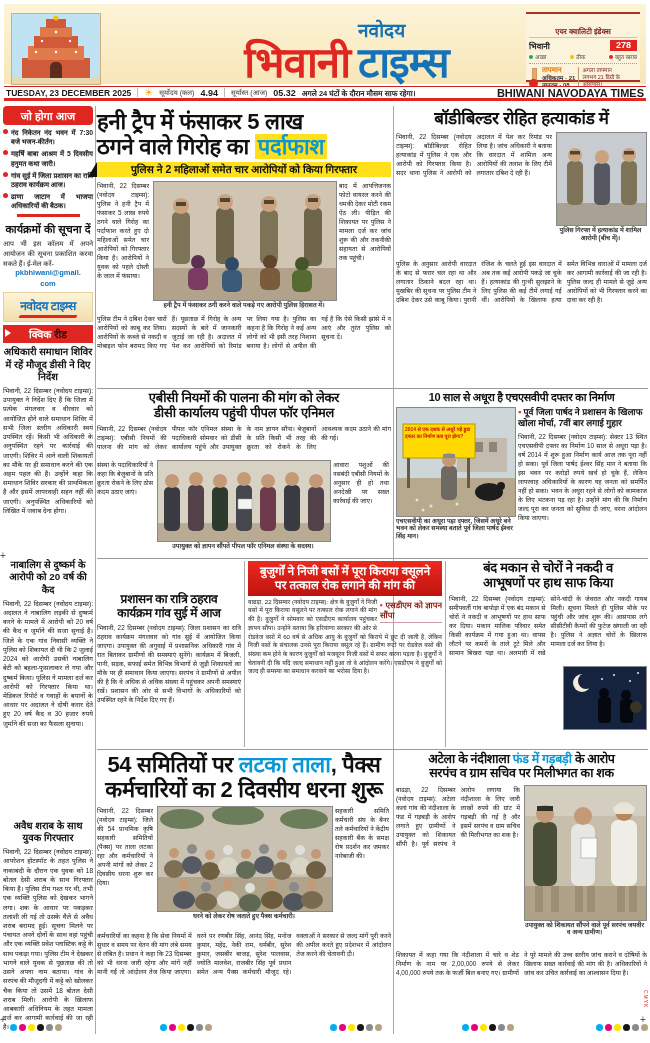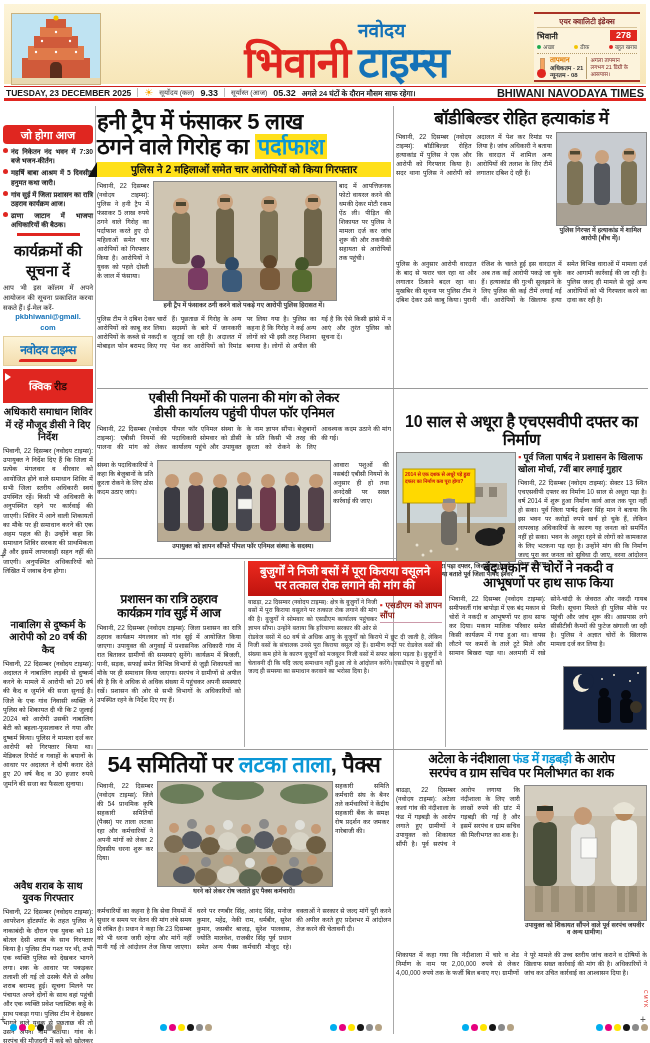--- a/index.html
+++ b/index.html
@@ -7,21 +7,21 @@
         font-family:"Liberation Sans","DejaVu Sans",sans-serif;overflow:hidden;color:#1a1a1a;}
   .abs{position:absolute;}
   
   .hdr{left:4px;top:4px;width:642px;height:80px;background:linear-gradient(#fdf4d8,#f7e6b8);}
   .temple{left:7px;top:9px;width:88px;height:70px;border:1px solid #c9b27f;background:#bfe3f2;}
   .masthead{left:160px;top:6px;width:365px;height:74px;display:flex;align-items:flex-end;justify-content:center;gap:8px;}
   .mh-red{font-size:42px;font-weight:800;color:#e02620;line-height:1;letter-spacing:-1px;}
   .mh-col{display:flex;flex-direction:column;align-items:flex-start;line-height:1;}
   .mh-pre{font-size:19px;font-weight:800;color:#1472b8;margin-bottom:2px;}
   .mh-blue{font-size:42px;font-weight:800;color:#1472b8;letter-spacing:-1px;}
-  .aqi{right:6px;top:8px;width:106px;height:70px;background:#fcf3dc;border-top:2px solid #a93226;border-bottom:2px solid #a93226;padding:2px 3px;box-sizing:border-box;font-size:6px;}
+  .aqi{right:6px;top:8px;width:114px;height:70px;background:#fcf3dc;border-top:2px solid #a93226;border-bottom:2px solid #a93226;padding:12px 3px;box-sizing:border-box;font-size:6px;}
   .aqi-title{text-align:center;font-weight:700;color:#7a1f1f;font-size:7.5px;border-bottom:1px solid #d8c49a;padding-bottom:1px;}
   .aqi-row{display:flex;align-items:center;justify-content:space-between;margin-top:2px;}
   .aqi-city{font-weight:700;font-size:8px;color:#222;}
   .aqi-badge{background:#e02620;color:#fff;font-weight:700;font-size:9px;padding:0 6px;line-height:11px;}
   .aqi-legend{display:flex;justify-content:space-between;margin-top:2px;border-bottom:1px dotted #b59d6e;padding-bottom:2px;}
   .leg{display:flex;align-items:center;gap:2px;font-size:5.5px;color:#444;}
   .dot{width:4px;height:4px;border-radius:50%;display:inline-block;}
   .dot-g{background:#1daa4f;} .dot-y{background:#f2c500;} .dot-r{background:#e02620;}
   .temp-row{display:flex;gap:3px;margin-top:2px;align-items:center;}
   .thermo{width:10px;height:20px;position:relative;flex:none;}
@@ -38,31 +38,31 @@
   .sun{color:#f7a600;font-size:10px;line-height:1;}
   .db-lbl{font-size:7px;color:#333;}
   .db-val{font-weight:700;font-size:9px;}
   .db-weather{font-size:7.5px;font-weight:600;color:#222;}
   .db-brand{margin-left:auto;font-weight:700;font-size:11px;}
   
   .vrule{background:#a8a8a8;width:1px;}
   .hrule{background:#9a9a9a;height:1px;}
   
   .side{left:3px;top:106px;width:90px;display:flex;flex-direction:column;gap:3px;}
-  .today-hdr{background:#e02620;color:#fff;font-weight:800;font-size:11px;text-align:center;border-radius:4px;padding:2px 0;margin-top:19px;}
+  .today-hdr{background:#e02620;color:#fff;font-weight:800;font-size:11px;text-align:center;border-radius:4px;padding:2px 0;}
   .today-item{display:flex;gap:3px;font-size:6.8px;font-weight:600;color:#222;line-height:1.35;text-align:justify;}
   .today-item .b{width:5px;height:5px;border-radius:50%;background:#e02620;flex:none;margin-top:1px;}
   .today-ul{height:3px;background:#e02620;width:70%;margin:1px auto;}
-  .notice-t{font-weight:800;font-size:15px;text-align:center;color:#111;}
+  .notice-t{font-weight:800;font-size:11px;text-align:center;color:#111;}
   .notice-b{font-size:6.9px;text-align:justify;color:#222;line-height:1.4;}
   .mail{color:#1472b8;font-weight:700;display:block;text-align:center;font-size:7.5px;cursor:pointer;}
   .sbrand{background:linear-gradient(#fdf4d8,#f3ddae);text-align:center;padding:3px 8px;border:1px solid #e4cf9d;}
   .sbrand .a{color:#1472b8;font-weight:800;font-size:12px;letter-spacing:-0.5px;}
   .sbrand .swoosh{height:3px;background:#e02620;width:80%;margin:1px auto 0;border-radius:2px;transform:skewX(-25deg);}
-  .quick{background:#e02620;position:relative;text-align:center;padding:10px 0;font-weight:800;font-size:10.5px;}
+  .quick{background:#e02620;position:relative;text-align:center;padding:2px 0;font-weight:800;font-size:10.5px;}
   .quick .w{color:#fff;} .quick .d{color:#2d0a08;}
   .quick:before{content:"";position:absolute;left:2px;top:4px;border-left:6px solid #fff;border-top:4px solid transparent;border-bottom:4px solid transparent;}
   .sart-t{font-weight:800;font-size:9.8px;text-align:center;line-height:1.25;color:#111;}
   .sart-b{font-size:6.5px;text-align:justify;line-height:1.42;color:#222;overflow:hidden;}
   
   .hl{font-weight:800;color:#101010;letter-spacing:-0.3px;line-height:1.14;}
   .body-txt{font-size:6.3px;line-height:1.43;text-align:justify;color:#222;overflow:hidden;}
   .cap{font-size:6.4px;font-weight:700;color:#333;text-align:center;line-height:1.2;}
   .accent{color:#0a97d6;}
   .ywrap{background:#ffe01a;padding:0 3px;}
@@ -147,21 +147,21 @@
         <span class="temp-note">अगला तापमान लगभग 21 डिग्री के आसपास।</span>
       </div>
     </div>
   </div>
 
   <div class="abs datebar">
     <span class="db-date">TUESDAY, 23 DECEMBER 2025</span>
     <span class="db-sep"></span>
     <span class="sun">☀</span>
     <span class="db-lbl">सूर्योदय (कल)</span>
-    <span class="db-val">9.33</span>
+    <span class="db-val">4.94</span>
     <span class="db-sep"></span>
     <span class="db-lbl">सूर्यास्त (आज)</span>
     <span class="db-val">05.32</span>
     <span class="db-weather">अगले 24 घंटों के दौरान मौसम साफ रहेगा।</span>
     <span class="db-brand">BHIWANI NAVODAYA TIMES</span>
   </div>
 
   <div class="abs vrule" style="left:95px;top:106px;height:928px;"></div>
   <div class="abs vrule" style="left:393px;top:106px;height:928px;"></div>
   <div class="abs hrule" style="left:97px;top:388px;width:551px;"></div>
@@ -309,21 +309,21 @@
             <rect x="80" y="38" width="14" height="10" fill="#f5f5f0" stroke="#999" stroke-width="0.5"></rect>
           </g>
         </svg>
         <div class="cap">उपायुक्त को ज्ञापन सौंपते पीपल फॉर एनिमल संस्था के सदस्य।</div>
       </div>
       <div class="body-txt" style="width:56px;height:90px;">आवारा पशुओं की नसबंदी एबीसी नियमों के अनुसार ही हो तथा अनदेखी पर सख्त कार्रवाई की जाए।</div>
     </div>
   </div>
 
   <div class="abs" style="left:396px;top:391px;width:251px;height:166px;">
-    <div class="hl" style="font-size:16px;text-align:center;margin-top:22px;">10 साल से अधूरा है एचएसवीपी दफ्तर का निर्माण</div>
+    <div class="hl" style="font-size:11px;text-align:center;">10 साल से अधूरा है एचएसवीपी दफ्तर का निर्माण</div>
     <div style="display:flex;gap:4px;margin-top:3px;">
       <div style="width:118px;">
         <svg class="photo" width="118" height="108" viewBox="0 0 118 108">
           <rect width="118" height="108" fill="#cdd6d8"></rect>
           <rect y="70" width="118" height="38" fill="#b7a98e"></rect>
           <rect x="60" y="30" width="50" height="34" fill="#c3bcae"></rect>
             <g fill="#8d8577">
               <rect x="64" y="34" width="8" height="10"></rect>
               <rect x="78" y="34" width="8" height="10"></rect>
               <rect x="92" y="34" width="8" height="10"></rect>
@@ -394,20 +394,21 @@
         <rect x="56" y="32" width="13" height="24" rx="4" fill="#05080f"></rect>
           <circle cx="62" cy="28" r="5" fill="#05080f"></circle>
         <circle cx="72" cy="40" r="6" fill="#3a3326"></circle>
       </svg>
     </div>
   </div>
 
   <div class="abs" style="left:97px;top:752px;width:294px;height:280px;">
     <div class="hl" style="font-size:22px;text-align:center;">
       <div><span>54 समितियों पर </span><span class="accent">लटका ताला</span><span>, पैक्स</span></div>
+      <div>कर्मचारियों का 2 दिवसीय धरना शुरू</div>
     </div>
     <div style="display:flex;gap:4px;margin-top:4px;">
       <div class="body-txt" style="width:56px;height:122px;">भिवानी, 22 दिसम्बर (नवोदय टाइम्स): जिले की 54 प्राथमिक कृषि सहकारी समितियों (पैक्स) पर ताला लटका रहा और कर्मचारियों ने अपनी मांगों को लेकर 2 दिवसीय धरना शुरू कर दिया।</div>
       <div style="width:174px;">
         <svg class="photo" width="174" height="104" viewBox="0 0 174 104">
           <rect width="174" height="104" fill="#c9c2b2"></rect>
           <g fill="#6b7d5a">
               <ellipse cx="24" cy="12" rx="22" ry="10"></ellipse>
               <ellipse cx="80" cy="8" rx="26" ry="10"></ellipse>
               <ellipse cx="146" cy="12" rx="24" ry="10"></ellipse>

